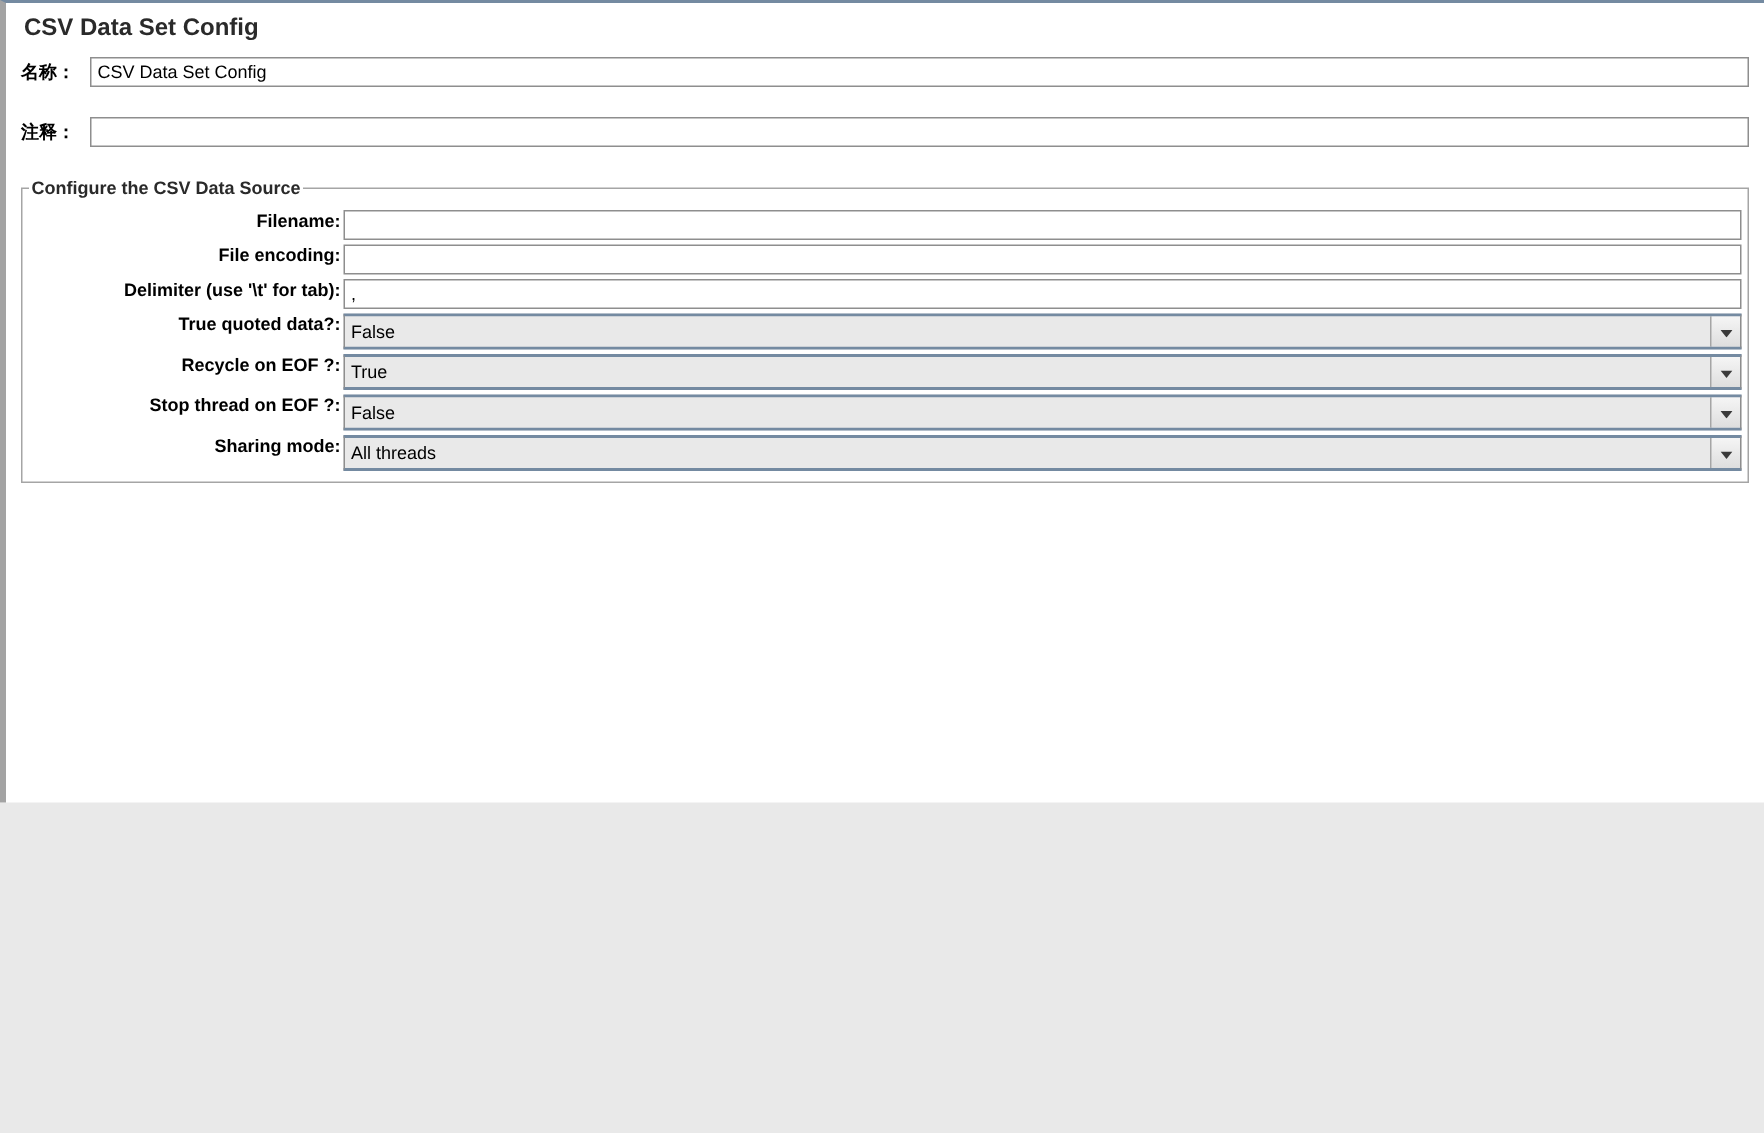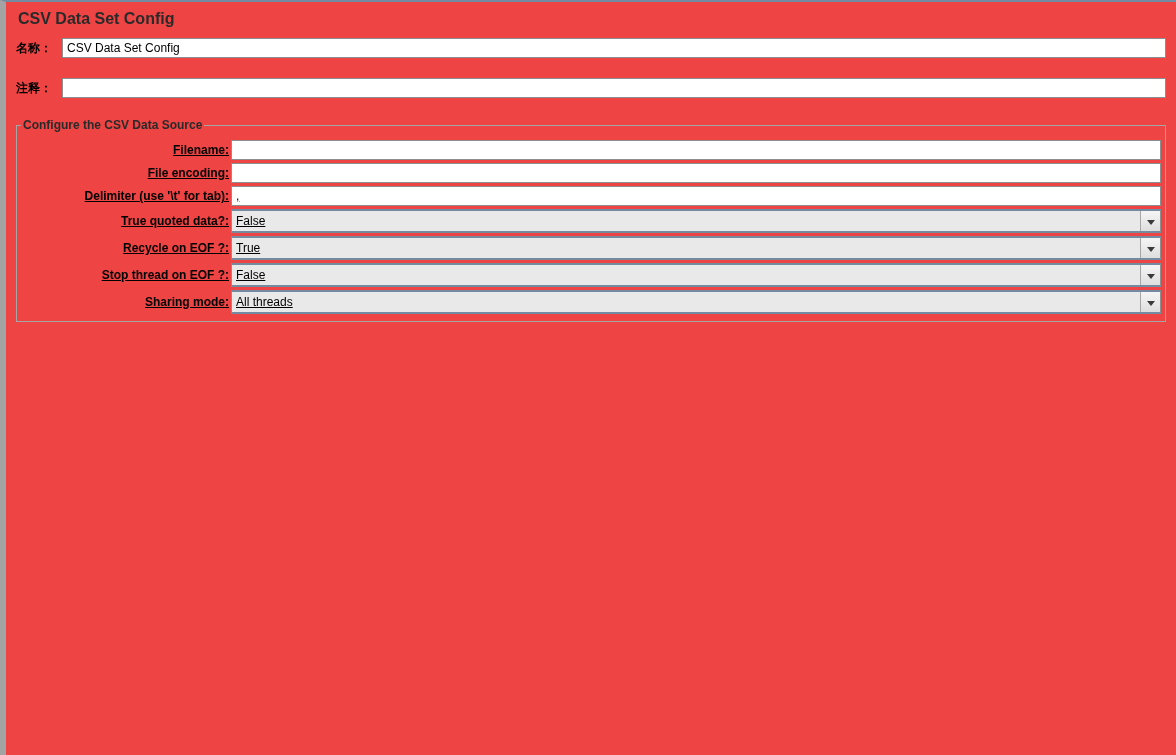--- a/index.html
+++ b/index.html
@@ -9,24 +9,24 @@
     background: #e9e9e9;
     font-family: Arial, "Microsoft YaHei", sans-serif;
     font-size: 12px;
     color: #000;
     width: 1176px;
     height: 755px;
     overflow: hidden;
   }
   .outer {
     border-top: 2px solid #748aa1;
-    border-left: 6px solid #a3a3a3;
+    border-left: 4px solid #a3a3a3;
     width: 1176px;
-    height: 755px;
-    background: #ef4444;
+    height: 535px;
+    background: #ffffff;
     padding: 8px 10px 0 10px;
   }
   .title {
     font-size: 16px;
     font-weight: bold;
     color: #2a2a2a;
     margin: 0 0 10px 2px;
   }
   .row {
     display: flex;
@@ -55,23 +55,21 @@
     padding: 8px 4px 4px 4px;
   }
   fieldset.group > legend {
     font-weight: bold;
     font-size: 12px;
     color: #2a2a2a;
     padding: 0 2px;
   }
   .cfg-row {
     display: flex;
-    align-items: center;
     margin-bottom: 3px;
-    text-decoration: underline;
   }
   .cfg-label {
     width: 210px;
     text-align: right;
     font-weight: bold;
     font-size: 12px;
     padding-right: 2px;
     white-space: nowrap;
   }
   .cfg-row .text-input {

